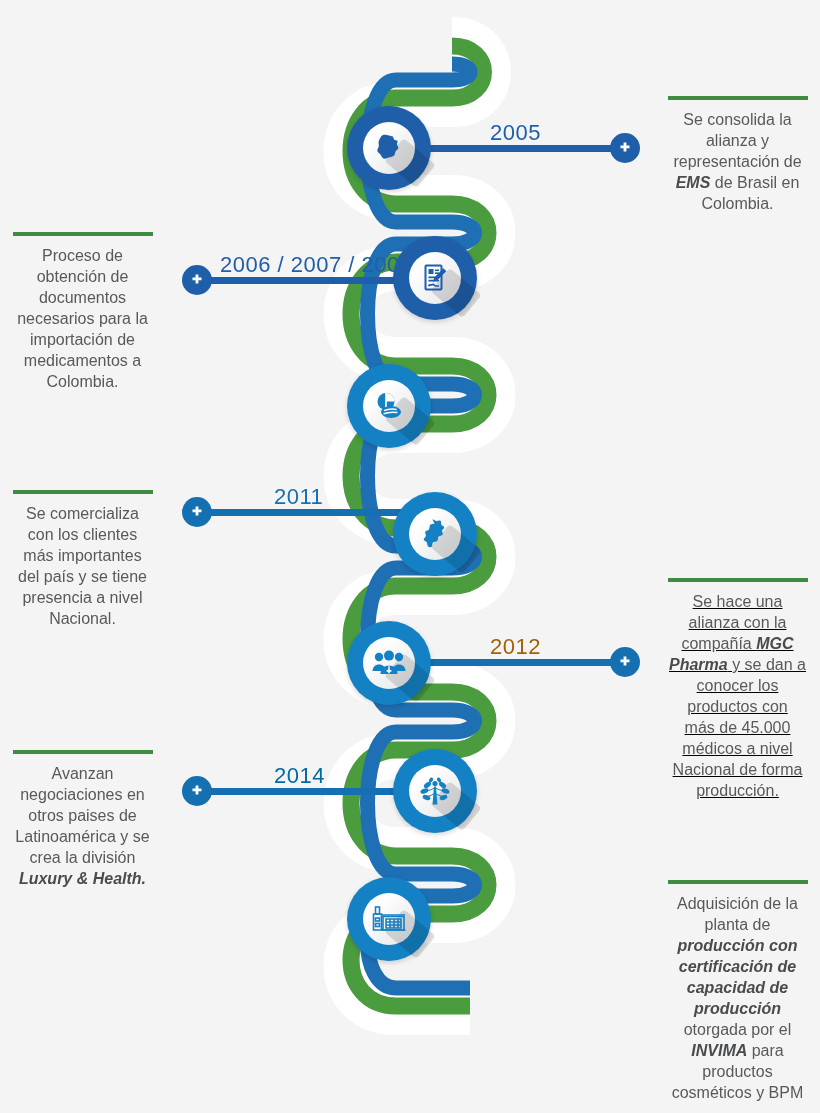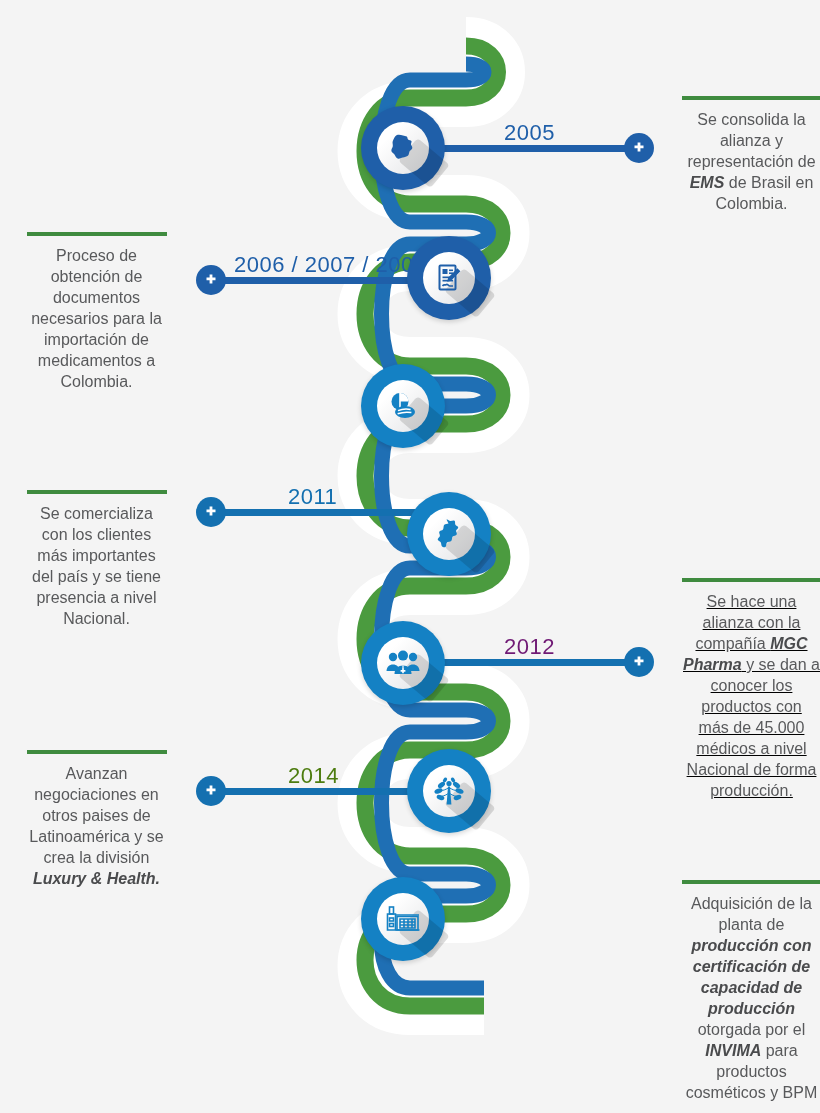--- a/index.html
+++ b/index.html
@@ -2,21 +2,21 @@
 <html><head>
 <meta charset="utf-8">
 <style>
   html,body{margin:0;padding:0;}
   body{
     width:820px;height:1113px;
     background:#f4f4f4;
     font-family:"Liberation Sans","DejaVu Sans",sans-serif;
     position:relative;overflow:hidden;
   }
-  #stage{position:absolute;inset:0;margin-left:14px;}
+  #stage{position:absolute;inset:0;}
 
   
   #ribbon{position:absolute;left:0;top:0;width:820px;height:1113px;}
 
   
   .row{position:absolute;height:60px;}
   .conn{position:absolute;top:50%;height:7px;margin-top:-3.5px;border-radius:1px;}
   .plus{
     position:absolute;top:50%;width:30px;height:30px;margin-top:-15px;
     border-radius:50%;
@@ -159,31 +159,31 @@
     <div class="year" style="left:92px;color:#1470b0;">2011</div>
   </div>
 
   <div class="row" style="left:420px;top:632px;width:220px;">
     <div class="conn" style="left:0;width:195px;background:#1470b0;"></div>
     <div class="plus" style="left:190px;background:#1470b0;">
       <svg width="14" height="14" viewBox="0 0 14 14">
         <path d="M5.6 1.4h2.8v3.1h3.1v2.8H8.4v3.1H5.6V7.3H2.5V4.5h3.1z" fill="#fff"></path>
       </svg>
     </div>
-    <div class="year" style="left:70px;color:#701a75;">2012</div>
+    <div class="year" style="left:70px;color:#a16207;">2012</div>
   </div>
 
   <div class="row" style="left:182px;top:761px;width:230px;">
     <div class="conn" style="left:20px;width:210px;background:#1470b0;"></div>
     <div class="plus" style="left:0;background:#1470b0;">
       <svg width="14" height="14" viewBox="0 0 14 14">
         <path d="M5.6 1.4h2.8v3.1h3.1v2.8H8.4v3.1H5.6V7.3H2.5V4.5h3.1z" fill="#fff"></path>
       </svg>
     </div>
-    <div class="year" style="left:92px;color:#4d7c0f;">2014</div>
+    <div class="year" style="left:92px;color:#0369a1;">2014</div>
   </div>
 
 
   <div class="node" style="left:347px;top:106px;background:#1f5fa9;">
     <div class="inner">
         <div class="shadow"></div>
       <svg class="glyph" width="34" height="34" viewBox="0 0 34 34">
         <path fill="#1f5fa9" d="M10.5 4.2c2-.9 4.4-.4 6.5.3 1.3.4 2.7.3 3.8 1.1.9.7.5 2.1 1.3 2.9.9.9 2.6.5 3.3 1.6.6 1-.5 2.1-.4 3.2.1 1.3 1.5 2.3 1.3 3.6-.2 1.4-1.9 2-2.6 3.2-.8 1.4-.5 3.3-1.6 4.5-1.3 1.4-3.5 1.5-5.3 2-1.7.5-3.5 1.6-5.2 1-1.7-.6-2.2-2.9-3.3-4.3-.9-1.2-2.6-1.9-2.9-3.4-.3-1.6 1.1-3 1.4-4.6.3-1.7-.7-3.6 0-5.2.8-1.9 2-5 3.7-5.9z"></path>
       </svg>
     </div>

